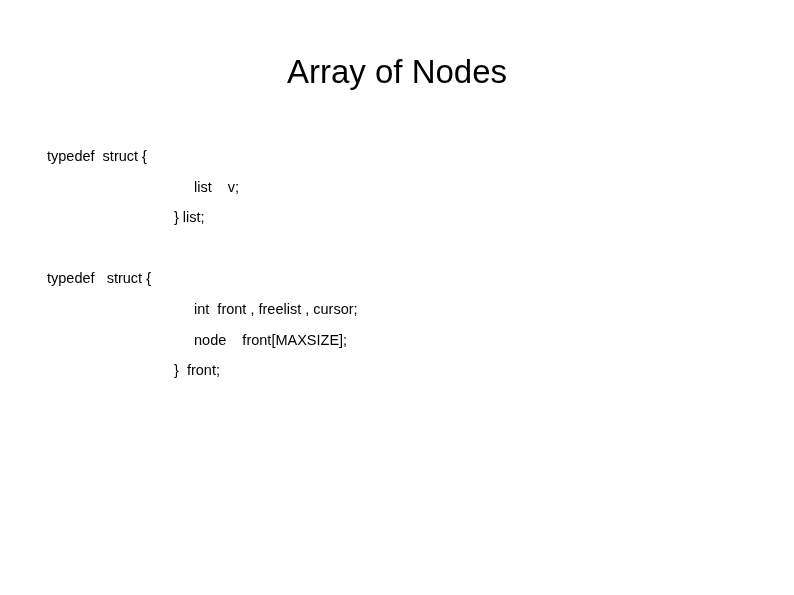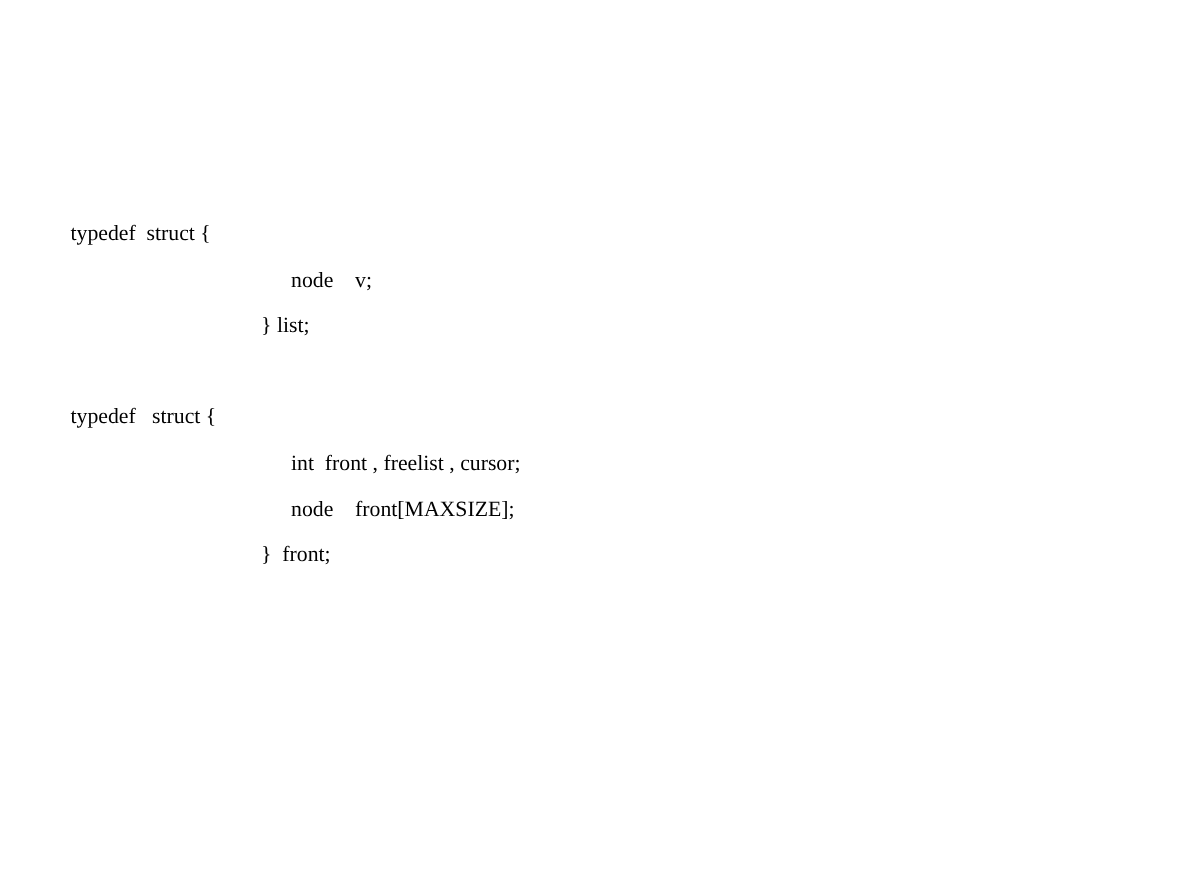--- a/index.html
+++ b/index.html
@@ -45,47 +45,48 @@
     left: 47px;
     top: 141px;
     width: 700px;
     font-size: 14.5px;
     line-height: 30.6px;
     color: #000000;
   }
 
   .code-line {
     white-space: pre;
-    font-family: Liberation Serif, serif;
+    font-family: Liberation Sans, sans-serif;
     font-size: 14.5px;
     line-height: 30.6px;
     height: 30.6px;
     color: #000000;
   }
 
   .code-line.blank {
     height: 30.6px;
   }
 
   
   .ind-0 { padding-left: 0px; }
   .ind-brace { padding-left: 127px; }
   .ind-field { padding-left: 147px; }
 </style>
 </head>
 <body>
 
 <div class="slide">
 
+  <div class="slide-title">Array of Nodes</div>
 
   <div class="code-body">
 
     <div class="code-line ind-0">typedef  struct {</div>
 
-    <div class="code-line ind-field">node    v;</div>
+    <div class="code-line ind-field">list    v;</div>
 
 
     <div class="code-line ind-brace">} list;</div>
 
     <div class="code-line blank"></div>
 
     <div class="code-line ind-0">typedef   struct {</div>
 
     <div class="code-line ind-field">int  front , freelist , cursor;</div>
 

